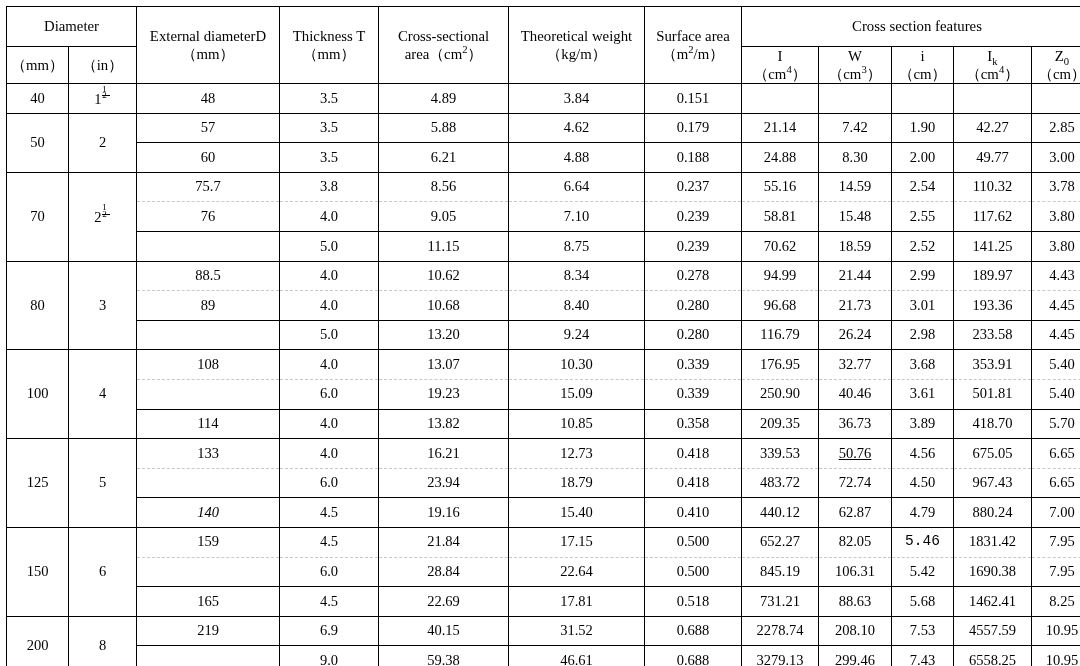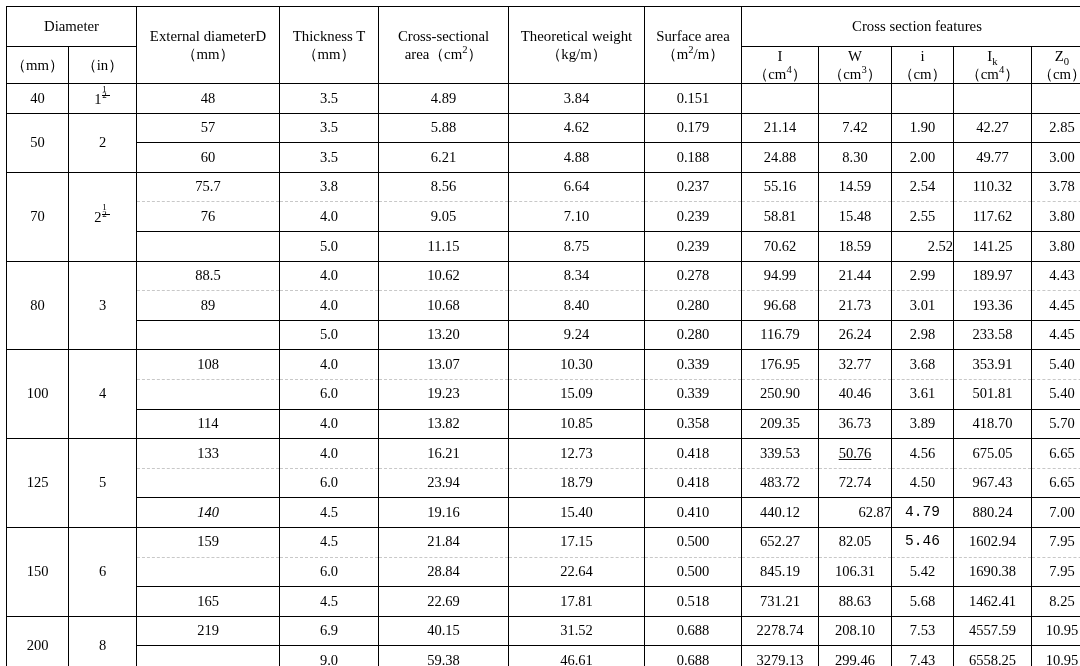--- a/index.html
+++ b/index.html
@@ -246,21 +246,21 @@
           <td class="dashed-bottom dashed-top">3.80</td>
         </tr>
         <tr>
           <td class="dashed-top" style="border-bottom: 1px solid rgb(0, 0, 0);"></td>
           <td class="dashed-top" style="border-bottom: 1px solid rgb(0, 0, 0);">5.0</td>
           <td class="dashed-top" style="border-bottom: 1px solid rgb(0, 0, 0);">11.15</td>
           <td class="dashed-top" style="border-bottom: 1px solid rgb(0, 0, 0);">8.75</td>
           <td class="dashed-top" style="border-bottom: 1px solid rgb(0, 0, 0);">0.239</td>
           <td class="dashed-top" style="border-bottom: 1px solid rgb(0, 0, 0);">70.62</td>
           <td class="dashed-top" style="border-bottom: 1px solid rgb(0, 0, 0);">18.59</td>
-          <td class="dashed-top" style="border-bottom: 1px solid rgb(0, 0, 0); text-align: right;">2.52</td>
+          <td class="dashed-top" style="border-bottom: 1px solid rgb(0, 0, 0);">2.52</td>
           <td class="dashed-top" style="border-bottom: 1px solid rgb(0, 0, 0);">141.25</td>
           <td class="dashed-top" style="border-bottom: 1px solid rgb(0, 0, 0);">3.80</td>
         </tr>
         <tr class="sub-mid">
           <td class="group-cell" rowspan="3">80</td>
           <td class="group-cell" rowspan="3">3</td>
           <td class="dashed-bottom" style="border-top: 1px solid rgb(0, 0, 0);">88.5</td>
           <td class="dashed-bottom" style="border-top: 1px solid rgb(0, 0, 0);">4.0</td>
           <td class="dashed-bottom" style="border-top: 1px solid rgb(0, 0, 0);">10.62</td>
           <td class="dashed-bottom" style="border-top: 1px solid rgb(0, 0, 0);">8.34</td>
@@ -359,37 +359,37 @@
           <td class="dashed-bottom dashed-top">967.43</td>
           <td class="dashed-bottom dashed-top">6.65</td>
         </tr>
         <tr>
           <td class="dashed-top" style="border-bottom: 1px solid rgb(0, 0, 0); font-style: italic;">140</td>
           <td class="dashed-top" style="border-bottom: 1px solid rgb(0, 0, 0);">4.5</td>
           <td class="dashed-top" style="border-bottom: 1px solid rgb(0, 0, 0);">19.16</td>
           <td class="dashed-top" style="border-bottom: 1px solid rgb(0, 0, 0);">15.40</td>
           <td class="dashed-top" style="border-bottom: 1px solid rgb(0, 0, 0);">0.410</td>
           <td class="dashed-top" style="border-bottom: 1px solid rgb(0, 0, 0);">440.12</td>
-          <td class="dashed-top" style="border-bottom: 1px solid rgb(0, 0, 0); text-align: right;">62.87</td>
-          <td class="dashed-top" style="border-bottom: 1px solid rgb(0, 0, 0); font-family: Liberation Mono, monospace;">4.79</td>
+          <td class="dashed-top" style="border-bottom: 1px solid rgb(0, 0, 0);">62.87</td>
+          <td class="dashed-top" style="border-bottom: 1px solid rgb(0, 0, 0);">4.79</td>
           <td class="dashed-top" style="border-bottom: 1px solid rgb(0, 0, 0);">880.24</td>
           <td class="dashed-top" style="border-bottom: 1px solid rgb(0, 0, 0);">7.00</td>
         </tr>
         <tr class="sub-mid">
           <td class="group-cell" rowspan="3">150</td>
           <td class="group-cell" rowspan="3">6</td>
           <td class="dashed-bottom" style="border-top: 1px solid rgb(0, 0, 0);">159</td>
           <td class="dashed-bottom" style="border-top: 1px solid rgb(0, 0, 0);">4.5</td>
           <td class="dashed-bottom" style="border-top: 1px solid rgb(0, 0, 0);">21.84</td>
           <td class="dashed-bottom" style="border-top: 1px solid rgb(0, 0, 0); margin-left: 12px;">17.15</td>
           <td class="dashed-bottom" style="border-top: 1px solid rgb(0, 0, 0);">0.500</td>
           <td class="dashed-bottom" style="border-top: 1px solid rgb(0, 0, 0);">652.27</td>
           <td class="dashed-bottom" style="border-top: 1px solid rgb(0, 0, 0);">82.05</td>
           <td class="dashed-bottom" style="border-top: 1px solid rgb(0, 0, 0); font-family: Liberation Mono, monospace;">5.46</td>
-          <td class="dashed-bottom" style="border-top: 1px solid rgb(0, 0, 0);">1602.94</td>
+          <td class="dashed-bottom" style="border-top: 1px solid rgb(0, 0, 0);">1831.42</td>
           <td class="dashed-bottom" style="border-top: 1px solid rgb(0, 0, 0);">7.95</td>
         </tr>
         <tr class="sub-mid">
           <td class="dashed-bottom dashed-top"></td>
           <td class="dashed-bottom dashed-top">6.0</td>
           <td class="dashed-bottom dashed-top">28.84</td>
           <td class="dashed-bottom dashed-top">22.64</td>
           <td class="dashed-bottom dashed-top">0.500</td>
           <td class="dashed-bottom dashed-top">845.19</td>
           <td class="dashed-bottom dashed-top">106.31</td>

